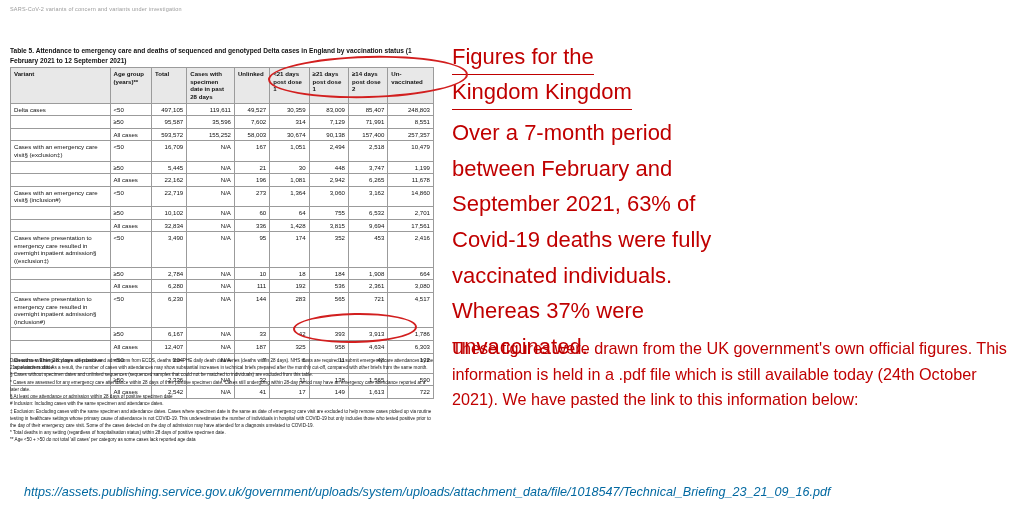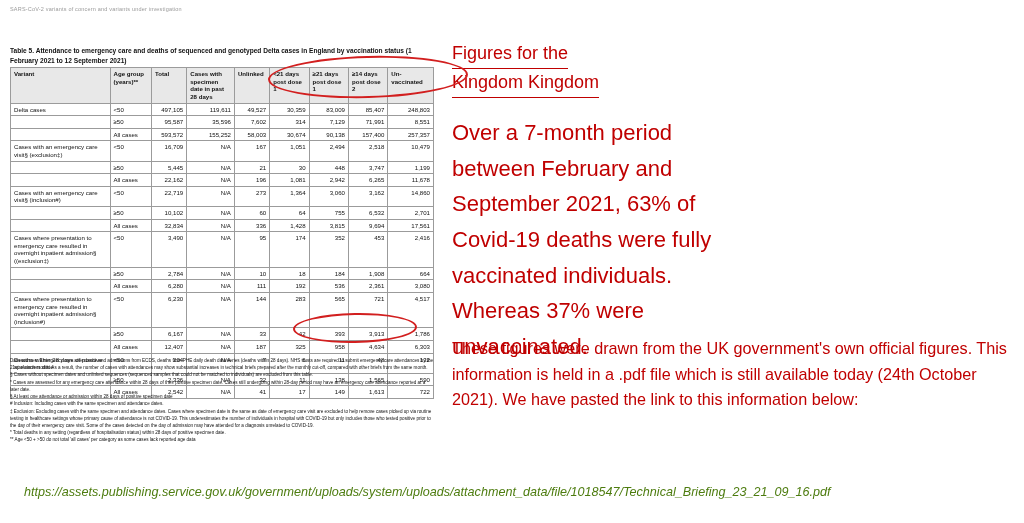--- a/index.html
+++ b/index.html
@@ -86,21 +86,21 @@
 
   
   .anno {
     position: absolute;
     color: #c00000;
     font-family: "Liberation Sans", sans-serif;
   }
   .anno-1 {
     left: 452px;
     top: 40px;
-    font-size: 18px;
+    font-size: 22px;
     line-height: 1.5;
   }
   .anno-1 span {
     border-bottom: 1.4px solid #c00000;
     padding-bottom: 1px;
     display: inline-block;
   }
   .anno-2 {
     left: 452px;
     top: 115px;
@@ -114,21 +114,21 @@
     font-size: 16.2px;
     line-height: 1.58;
     width: 562px;
   }
   .url-line {
     position: absolute;
     left: 24px;
     top: 485px;
     font-size: 12.6px;
     font-style: italic;
-    color: #4d7c0f;
+    color: #0369a1;
     font-family: "Liberation Sans", sans-serif;
   }
 
   
   .ellipse {
     position: absolute;
     border: 2px solid #d21f1f;
     border-radius: 50%;
     background: transparent;
     pointer-events: none;

